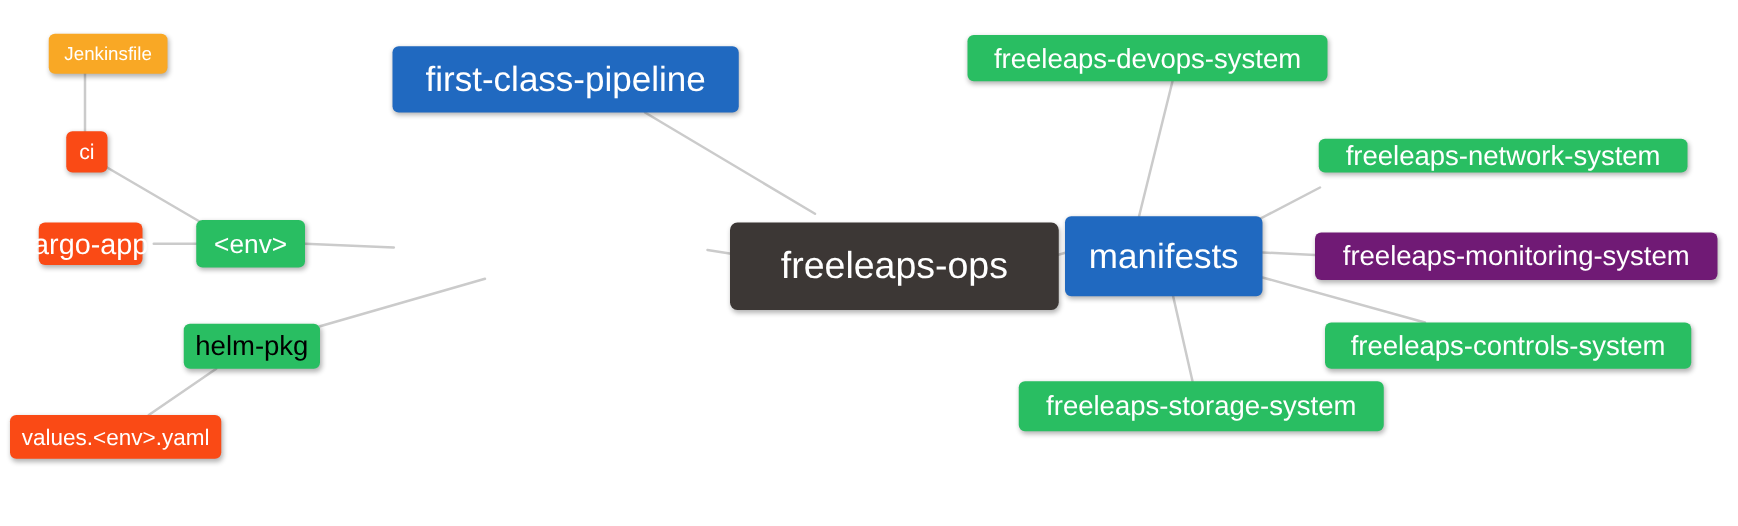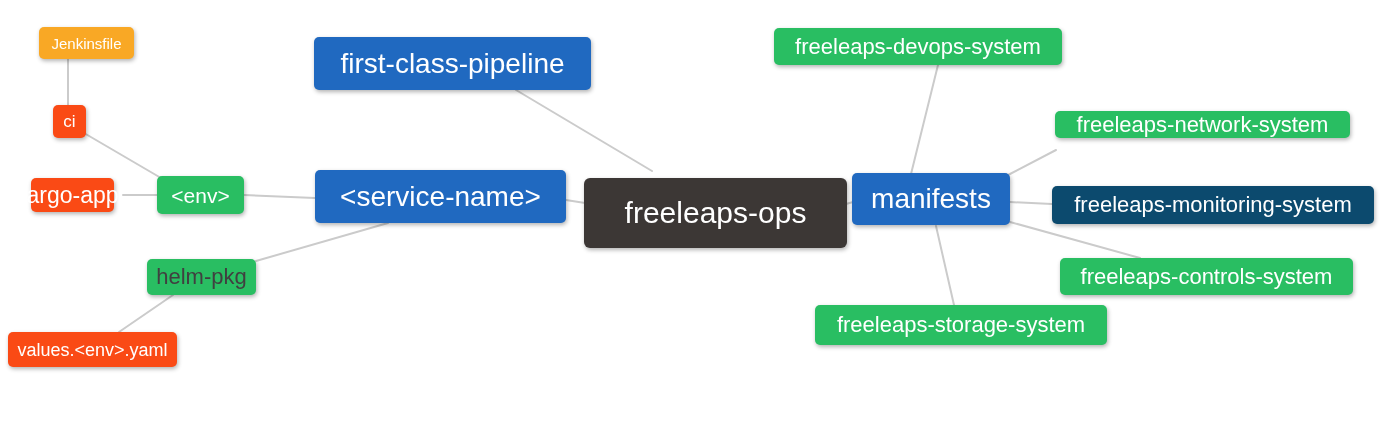--- a/index.html
+++ b/index.html
@@ -64,27 +64,26 @@
       <line x1="846" y1="204" x2="853" y2="202" stroke="#CBCBCB" stroke-width="2" stroke-linecap="round"></line>
       <line x1="938" y1="65" x2="911" y2="174" stroke="#CBCBCB" stroke-width="2" stroke-linecap="round"></line>
       <line x1="1008" y1="175" x2="1056" y2="150" stroke="#CBCBCB" stroke-width="2" stroke-linecap="round"></line>
       <line x1="1010" y1="202" x2="1052" y2="204" stroke="#CBCBCB" stroke-width="2" stroke-linecap="round"></line>
       <line x1="1010" y1="222" x2="1140" y2="258" stroke="#CBCBCB" stroke-width="2" stroke-linecap="round"></line>
       <line x1="936" y1="226" x2="954" y2="305" stroke="#CBCBCB" stroke-width="2" stroke-linecap="round"></line>
     </svg>
   <div class="nodes-layer">
       <div class="node node--root" style="left: 584px; top: 178px; width: 263px; height: 70px; font-size: 30px; background: rgb(60, 55, 53); color: rgb(255, 255, 255);">freeleaps-ops</div>
       <div class="node" style="left: 314px; top: 37px; width: 277px; height: 53px; font-size: 28px; background: rgb(32, 105, 192); color: rgb(255, 255, 255);">first-class-pipeline</div>
-      <div class="node" style="left: 315px; top: 170px; width: 251px; height: 53px; font-size: 28px; background: rgb(32, 105, 192); color: rgb(255, 255, 255);">&lt;service-name&gt;</div>
-      <div class="node" style="left: 852px; top: 173px; width: 158px; height: 52px; font-size: 28px; background: rgb(32, 105, 192); color: rgb(255, 255, 255);">manifests</div>
+      <div class="node" style="left: 852px; top: 173px; width: 158px; height: 64px; font-size: 28px; background: rgb(32, 105, 192); color: rgb(255, 255, 255);">manifests</div>
       <div class="node" style="left: 157px; top: 176px; width: 87px; height: 38px; font-size: 21px; background: rgb(41, 190, 98); color: rgb(255, 255, 255);">&lt;env&gt;</div>
-      <div class="node" style="left: 147px; top: 259px; width: 109px; height: 36px; font-size: 22px; background: rgb(41, 190, 98); color: #404040;">helm-pkg</div>
+      <div class="node" style="left: 147px; top: 259px; width: 109px; height: 36px; font-size: 22px; background: rgb(41, 190, 98); color: #000000;">helm-pkg</div>
       <div class="node" style="left: 774px; top: 28px; width: 288px; height: 37px; font-size: 22px; background: rgb(41, 190, 98); color: rgb(255, 255, 255);">freeleaps-devops-system</div>
       <div class="node" style="left: 1055px; top: 111px; width: 295px; height: 27px; font-size: 22px; background: rgb(41, 190, 98); color: rgb(255, 255, 255);">freeleaps-network-system</div>
-      <div class="node" style="left: 1052px; top: 186px; width: 322px; height: 38px; font-size: 22px; background: #0c4a6e; color: rgb(255, 255, 255);">freeleaps-monitoring-system</div>
+      <div class="node" style="left: 1052px; top: 186px; width: 322px; height: 38px; font-size: 22px; background: #701a75; color: rgb(255, 255, 255);">freeleaps-monitoring-system</div>
       <div class="node" style="left: 1060px; top: 258px; width: 293px; height: 37px; font-size: 22px; background: rgb(41, 190, 98); color: rgb(255, 255, 255);">freeleaps-controls-system</div>
       <div class="node" style="left: 815px; top: 305px; width: 292px; height: 40px; font-size: 22px; background: rgb(41, 190, 98); color: rgb(255, 255, 255);">freeleaps-storage-system</div>
       <div class="node" style="left: 53px; top: 105px; width: 33px; height: 33px; font-size: 17px; background: rgb(250, 74, 21); color: rgb(255, 255, 255);">ci</div>
       <div class="node" style="left: 31px; top: 178px; width: 83px; height: 34px; font-size: 23px; background: rgb(250, 74, 21); color: rgb(255, 255, 255);">argo-app</div>
       <div class="node" style="left: 8px; top: 332px; width: 169px; height: 35px; font-size: 18px; background: rgb(250, 74, 21); color: rgb(255, 255, 255);">values.&lt;env&gt;.yaml</div>
       <div class="node" style="left: 20px; top: 27px; width: 95px; height: 32px; font-size: 15px; background: rgb(249, 168, 37); color: rgb(255, 255, 255); margin-left: 19px;">Jenkinsfile</div>
     </div>
 </div>
 
 </body></html>

